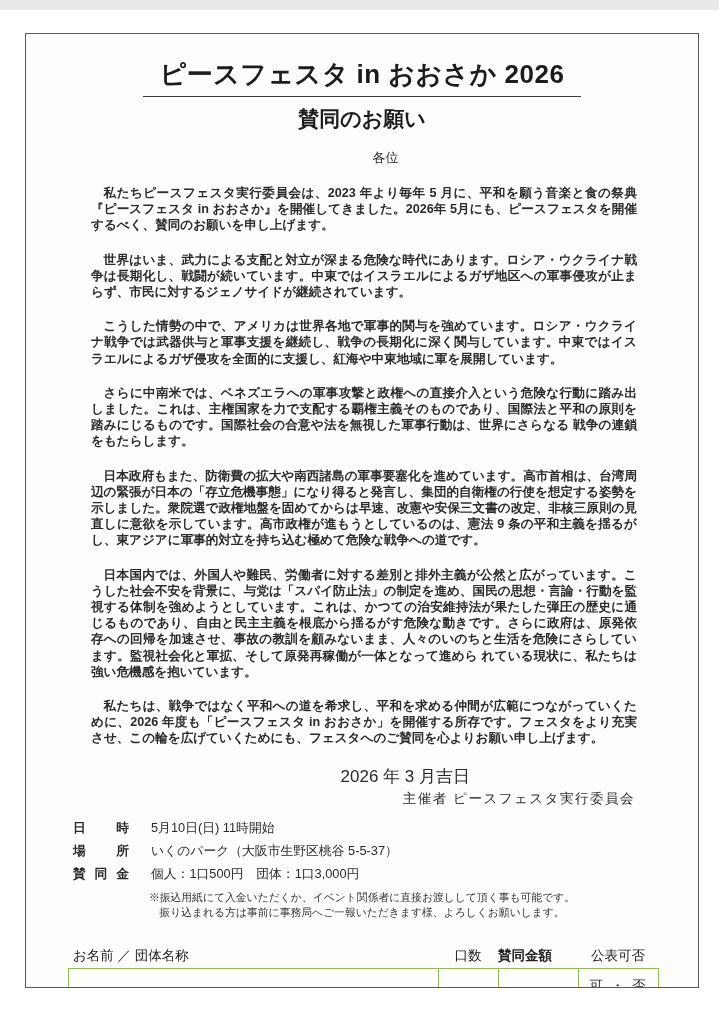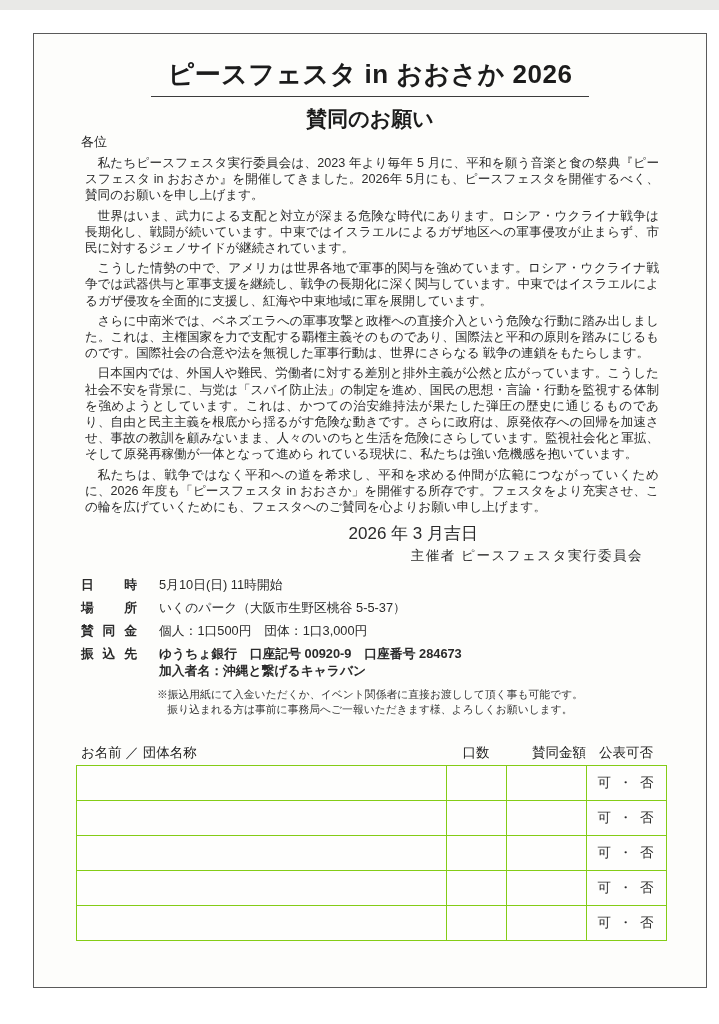--- a/index.html
+++ b/index.html
@@ -5,48 +5,48 @@
   html,body{margin:0;padding:0;}
   body{
     width:719px;height:1024px;position:relative;overflow:hidden;
     background:#ffffff;
     font-family:"Liberation Sans", sans-serif;
     color:#2a2a2a;
   }
   
   .scan-band{position:absolute;left:0;top:0;width:719px;height:10px;background:#e9e9e7;}
   .sheet{
-    position:absolute;left:33px;top:33px;width:674px;height:955px;
+    position:absolute;left:25px;top:33px;width:674px;height:955px;
     border:1.5px solid #5a5a5a;background:#fdfdfb;box-sizing:border-box;
     overflow:hidden;
   }
   .doc-title{
     margin-top:23px;text-align:center;
     font-size:26px;font-weight:800;letter-spacing:.5px;color:#1c1c1c;
   }
   .title-rule{width:438px;margin:4px auto 0;border-bottom:1.8px solid #3c3c3c;}
   .doc-subtitle{text-align:center;font-size:21px;font-weight:800;margin-top:8px;color:#1c1c1c;}
-  .salutation{margin:0 0 0 47px;font-size:13px;}
+  .salutation{margin:16px 0 0 47px;font-size:13px;text-align:center;}
   .body-text{margin:4px 43px 0 47px;font-size:12.6px;line-height:16.2px;text-align:justify;color:#2b2b2b;}
-  .body-text p{margin:4px;text-indent:1em;}
+  .body-text p{margin:18px;text-indent:1em;font-weight:bold;}
   .date-line{text-align:right;padding-right:228px;font-size:17px;margin-top:7px;}
   .organizer-line{text-align:right;padding-right:63px;font-size:13.5px;letter-spacing:1.5px;margin-top:2px;}
   .details{margin:12px 0 0 47px;font-size:12.8px;}
   .drow{display:flex;margin-bottom:6px;}
   .dlabel{
     width:56px;flex-shrink:0;font-weight:bold;
     text-align:justify;text-align-last:justify;white-space:nowrap;
   }
   .dvalue{margin-left:22px;}
   .dvalue.bold{font-weight:bold;}
   .notes{text-align:center;font-size:10.8px;line-height:15px;margin-top:7px;color:#333;}
   .form-header{display:flex;margin:15px 0 0 42px;font-size:13.5px;align-items:flex-end;color:#222;}
   .fh-name{width:370px;box-sizing:border-box;padding-left:5px;}
   .fh-units{width:60px;text-align:center;}
-  .fh-amount{width:80px;text-align:right;}
+  .fh-amount{width:80px;text-align:left;font-weight:bold;}
   .fh-publish{width:80px;text-align:center;margin-top:12px;}
   table.signup{margin:3px 0 0 42px;border-collapse:collapse;table-layout:fixed;}
   table.signup td{border:1px solid #84cc16;height:34px;padding:0;background:#fefefd;}
   td.publish-cell{text-align:center;font-size:13.5px;letter-spacing:2px;color:#2a2a2a;}
 </style>
 </head>
 <body>
 
 <div class="scan-band"></div>
 
@@ -56,46 +56,40 @@
   <div class="title-rule"></div>
   <div class="doc-subtitle">賛同のお願い</div>
 
   <div class="salutation">各位</div>
 
   <div class="body-text">
     <p>私たちピースフェスタ実行委員会は、2023 年より毎年 5 月に、平和を願う音楽と食の祭典『ピースフェスタ in おおさか』を開催してきました。2026年 5月にも、ピースフェスタを開催するべく、賛同のお願いを申し上げます。</p>
     <p>世界はいま、武力による支配と対立が深まる危険な時代にあります。ロシア・ウクライナ戦争は長期化し、戦闘が続いています。中東ではイスラエルによるガザ地区への軍事侵攻が止まらず、市民に対するジェノサイドが継続されています。</p>
     <p>こうした情勢の中で、アメリカは世界各地で軍事的関与を強めています。ロシア・ウクライナ戦争では武器供与と軍事支援を継続し、戦争の長期化に深く関与しています。中東ではイスラエルによるガザ侵攻を全面的に支援し、紅海や中東地域に軍を展開しています。</p>
     <p>さらに中南米では、ベネズエラへの軍事攻撃と政権への直接介入という危険な行動に踏み出しました。これは、主権国家を力で支配する覇権主義そのものであり、国際法と平和の原則を踏みにじるものです。国際社会の合意や法を無視した軍事行動は、世界にさらなる 戦争の連鎖をもたらします。</p>
+    <p>日本政府もまた、防衛費の拡大や南西諸島の軍事要塞化を進めています。高市首相は、台湾周辺の緊張が日本の「存立危機事態」になり得ると発言し、集団的自衛権の行使を想定する姿勢を示しました。衆院選で政権地盤を固めてからは早速、改憲や安保三文書の改定、非核三原則の見直しに意欲を示しています。高市政権が進もうとしているのは、憲法 9 条の平和主義を揺るがし、東アジアに軍事的対立を持ち込む極めて危険な戦争への道です。</p>
     <p>日本国内では、外国人や難民、労働者に対する差別と排外主義が公然と広がっています。こうした社会不安を背景に、与党は「スパイ防止法」の制定を進め、国民の思想・言論・行動を監視する体制を強めようとしています。これは、かつての治安維持法が果たした弾圧の歴史に通じるものであり、自由と民主主義を根底から揺るがす危険な動きです。さらに政府は、原発依存への回帰を加速させ、事故の教訓を顧みないまま、人々のいのちと生活を危険にさらしています。監視社会化と軍拡、そして原発再稼働が一体となって進めら れている現状に、私たちは強い危機感を抱いています。</p>
     <p>私たちは、戦争ではなく平和への道を希求し、平和を求める仲間が広範につながっていくために、2026 年度も「ピースフェスタ in おおさか」を開催する所存です。フェスタをより充実させ、この輪を広げていくためにも、フェスタへのご賛同を心よりお願い申し上げます。</p>
   </div>
 
   <div class="date-line">2026 年 3 月吉日</div>
   <div class="organizer-line">主催者 ピースフェスタ実行委員会</div>
 
   <div class="details">
     <div class="drow">
       <span class="dlabel">日　時</span>
       <span class="dvalue">5月10日(日) 11時開始</span>
     </div>
     <div class="drow">
       <span class="dlabel">場　所</span>
       <span class="dvalue">いくのパーク（大阪市生野区桃谷 5-5-37）</span>
     </div>
     <div class="drow">
       <span class="dlabel">賛 同 金</span>
       <span class="dvalue">個人：1口500円　団体：1口3,000円</span>
-    </div>
-    <div class="drow">
-      <span class="dlabel">振 込 先</span>
-      <span class="dvalue bold">
-        <span>ゆうちょ銀行　口座記号 00920-9　口座番号 284673</span><br>
-        <span>加入者名：沖縄と繋げるキャラバン</span>
-      </span>
     </div>
   </div>
 
   <div class="notes">
     <span>※振込用紙にて入金いただくか、イベント関係者に直接お渡しして頂く事も可能です。</span><br>
     <span>振り込まれる方は事前に事務局へご一報いただきます様、よろしくお願いします。</span>
   </div>
 
   <div class="form-header">
     <span class="fh-name">お名前 ／ 団体名称</span>

